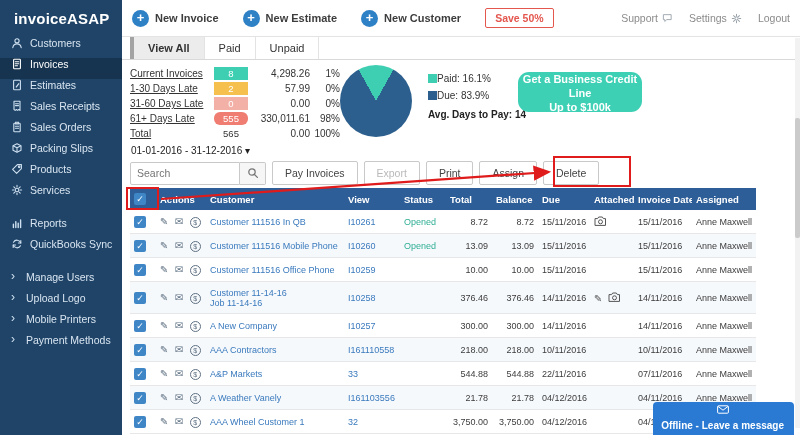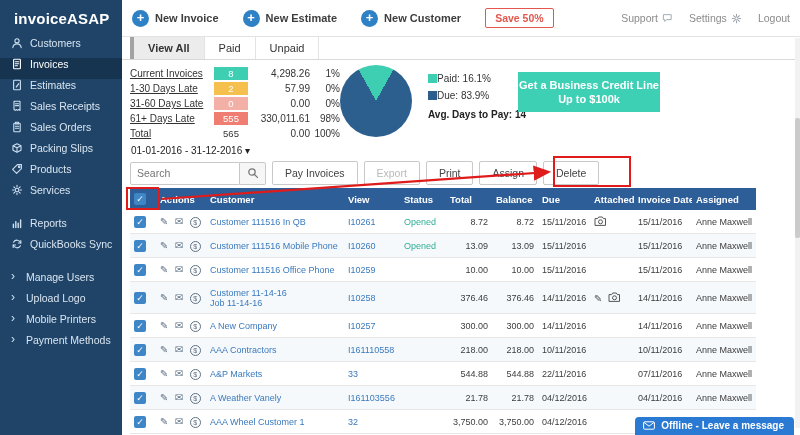--- a/index.html
+++ b/index.html
@@ -40,22 +40,22 @@
   .sum-row { display:flex; align-items:center; margin-bottom:2px; font-size:10px; }
   .sum-label { width:84px; color:#333;text-decoration:underline; }
   .sum-badge { width:34px; height:13px; line-height:13px; text-align:center; font-size:9.5px; color:#333; }
   .sum-amount { width:62px; text-align:right; }
   .sum-pct { width:30px; text-align:right; }
   .pie { position:absolute; left:218px; top:5px; width:72px; height:72px; border-radius:50%; background:#2c5f8e; }
   .legend { position:absolute; left:306px; top:13px; font-size:10px; }
   .legend-item { display:flex; align-items:center; margin-bottom:6px; }
   .swatch { width:9px; height:9px; display:inline-block; }
   .avg-days { margin-top:8px; color:#222; font-weight:700; font-size:10px; }
-  .credit-btn { position:absolute; left:396px; top:12px; width:142px; height:40px; background:#3ed0b5; border:none;
-                border-radius:0; color:#fff; font-weight:700; font-size:11px; line-height:14px; cursor:pointer;
+  .credit-btn { position:absolute; left:396px; top:12px; width:124px; height:40px; background:#3ed0b5; border:none;
+                border-radius:11px; color:#fff; font-weight:700; font-size:11px; line-height:14px; cursor:pointer;
                 font-family:inherit; }
 
   .date-row { height:14px; padding:1px 0 0 9px; font-size:10px; color:#222; }
   .date-range { cursor:pointer; }
 
   
   .toolbar { height:30px; display:flex; align-items:center; gap:6px; padding-left:8px; }
   .search-wrap { display:flex; height:23px; }
   .search-input { width:110px; height:23px; border:1px solid #c9c9c9; border-radius:2px 0 0 2px; padding:0 6px;
                   font-size:10.5px; font-family:inherit; color:#444; }
@@ -79,21 +79,21 @@
         font-size:9px; line-height:12px; text-align:center; cursor:pointer; }
   .act-icon { color:#5f7183; font-size:10px; margin-right:4px; cursor:pointer; }
   .pay-circle { display:inline-block; width:11px; height:11px; border:1px solid #5f7183; border-radius:50%;
                 font-size:7px; line-height:9px; text-align:center; margin-right:0; }
   .att-edit { color:#555; font-size:10px; margin-right:3px; cursor:pointer; }
 
   
   .footer { display:flex; gap:34px; padding:8px 0 0 9px; font-size:10px; color:#555; }
   .chat { position:absolute; right:6px; bottom:0; background:#2a7ad4; color:#fff; border-radius:4px 4px 0 0;
           padding:3px 10px 4px 8px; display:flex; align-items:center; gap:6px; font-size:10px; font-weight:700;
-          cursor:pointer; z-index:30; }
+          cursor:pointer; z-index:30;flex-direction:column; }
   .scrolltrack { position:absolute; right:0; top:38px; width:5px; height:390px; background:#f2f2f2; }
   .scrollthumb { position:absolute; left:0; top:80px; width:5px; height:120px; background:#cbcbcb; border-radius:2px; cursor:pointer; }
 
   
   .ann { position:absolute; border:2px solid #e01b1b; pointer-events:none; z-index:40; }
   .ann-overlay { position:absolute; left:0; top:0; pointer-events:none; z-index:40; }
 </style>
 </head>
 <body>
 
@@ -277,21 +277,21 @@
 
           <div class="sum-row">
             <span class="sum-label">31-60 Days Late</span>
             <span class="sum-badge" style="background: rgb(243, 176, 166); color: rgb(255, 255, 255);">0</span>
             <span class="sum-amount">0.00</span>
             <span class="sum-pct">0%</span>
           </div>
 
           <div class="sum-row">
             <span class="sum-label">61+ Days Late</span>
-            <span class="sum-badge" style="background: rgb(239, 125, 114); color: rgb(255, 255, 255);">555</span>
+            <span class="sum-badge" style="background: rgb(239, 125, 114); color: rgb(255, 255, 255); border-radius: 6px;">555</span>
             <span class="sum-amount">330,011.61</span>
             <span class="sum-pct">98%</span>
           </div>
 
           <div class="sum-row">
             <span class="sum-label">Total</span>
             <span class="sum-badge">565</span>
             <span class="sum-amount">0.00</span>
             <span class="sum-pct">100%</span>
           </div>

